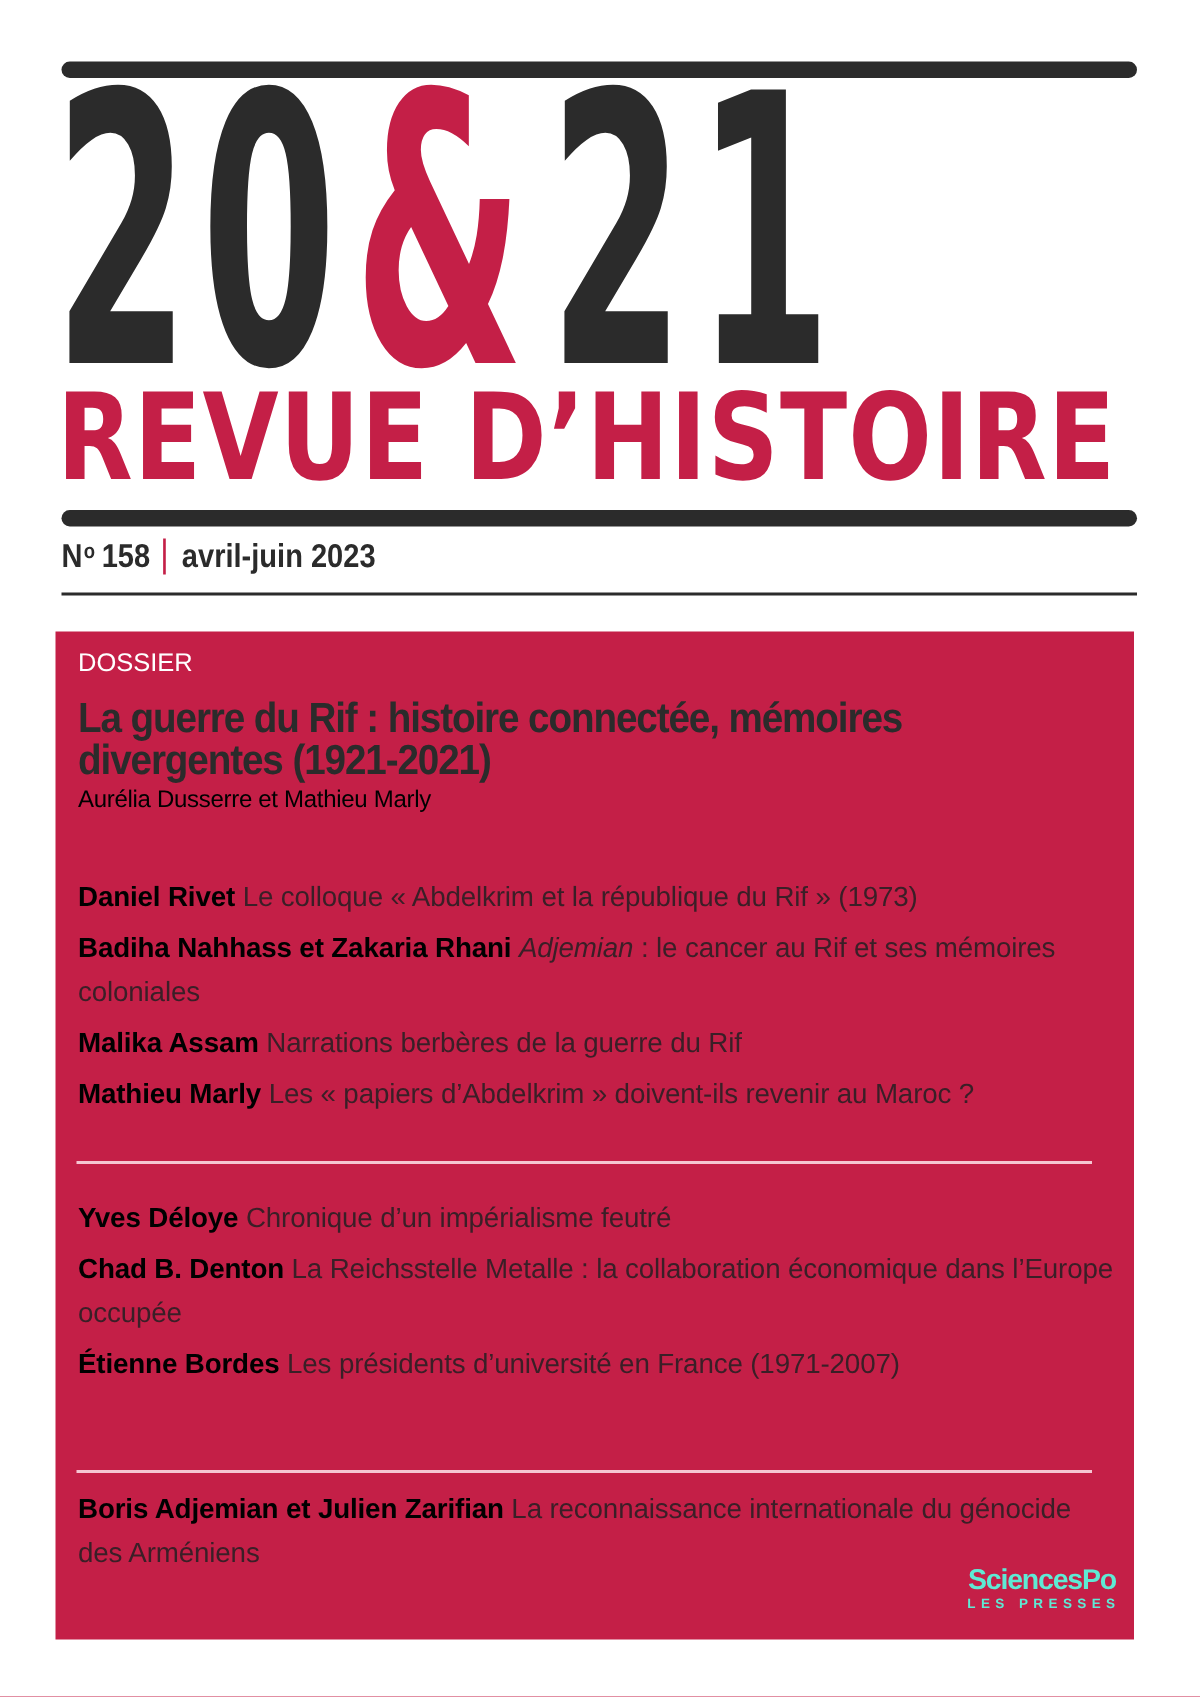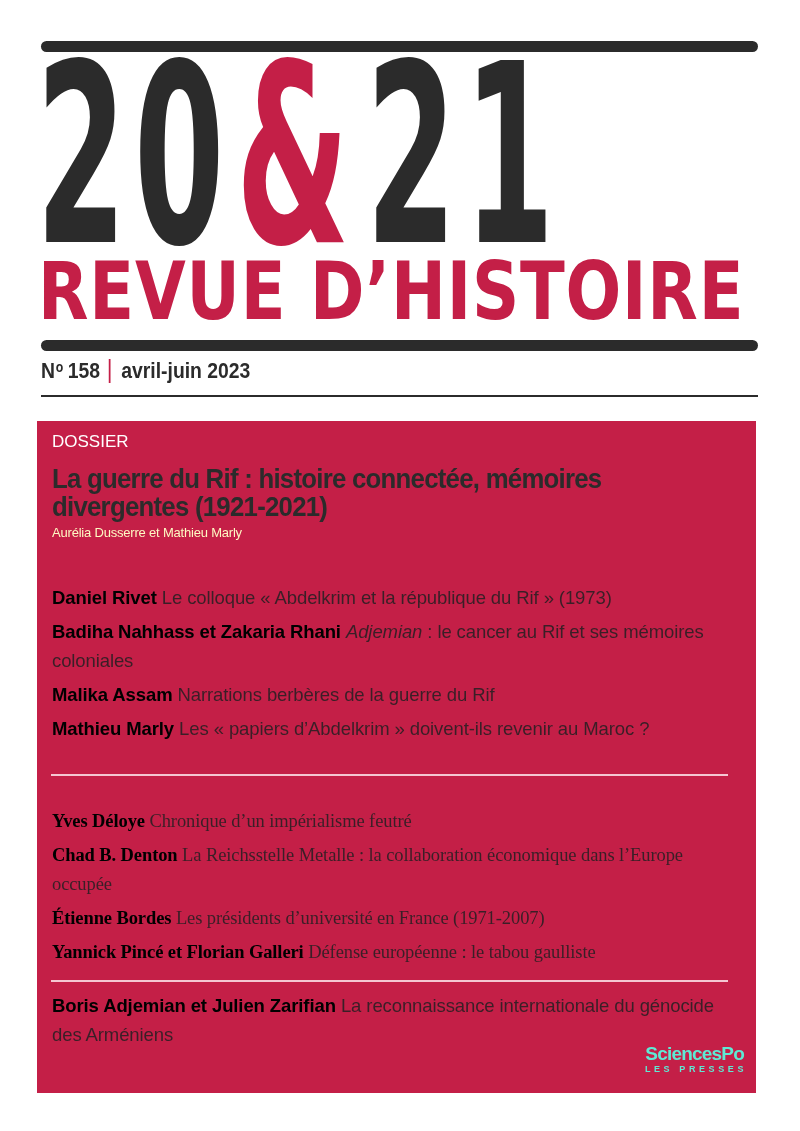--- a/index.html
+++ b/index.html
@@ -29,28 +29,28 @@
     transform: scaleX(0.82); transform-origin: left top; letter-spacing: 1px;
   }
 
   .issue-line { position: absolute; left: 41px; top: 358px; font-size: 22px; font-weight: bold; color: #2b2b2b; white-space: nowrap; display: flex; align-items: center; transform: scaleX(0.88); transform-origin: left center; }
   .issue-line .sup { font-size: 14px; vertical-align: super; margin-left: 1px; margin-right: 5px; position: relative; top: -4px; }
   .issue-line .sep { display: inline-block; width: 2px; height: 24px; background: #c41f47; margin: 0 12px 0 10px; }
 
   .red-box { position: absolute; left: 37px; top: 421px; width: 719px; height: 672px; background: #c41f47; }
   .dossier-label { position: absolute; left: 15px; top: 11px; color: #ffffff; font-weight: normal; font-size: 17px; }
   .dossier-title { position: absolute; left: 15px; top: 44px; font-weight: bold; font-size: 28px; line-height: 28px; color: #2b2b2b; width: 700px; letter-spacing: -0.8px; transform: scaleX(0.92); transform-origin: left top; }
-  .dossier-authors { position: absolute; left: 15px; top: 104px; font-size: 13px; color: #fef9c3; letter-spacing: -0.2px; }
+  .dossier-authors { position: absolute; left: 15px; top: 104px; font-size: 16px; color: #000000; letter-spacing: -0.2px; }
 
   .articles { position: absolute; left: 15px; width: 690px; }
   .article { font-size: 18.5px; line-height: 29px; color: #3a1f27; margin: 0; letter-spacing: -0.1px; }
   .article .author { font-weight: bold; color: #000000; }
   .article .lead-italic { font-style: italic; }
   .group1 { top: 162px; }
-  .group2 { top: 386px; font-family: Liberation Serif, serif; }
+  .group2 { top: 376px; }
   .group3 { top: 570px; }
   .sep-line { position: absolute; left: 14px; width: 677px; height: 2px; background: #f5c6d2; }
   .sep1 { top: 353px; }
   .sep2 { top: 559px; }
   .article + .article { margin-top: 5px; }
 
   .publisher { position: absolute; right: 12px; bottom: 18px; text-align: right; color: #5eead4; }
   .publisher .name { font-weight: bold; font-size: 19px; letter-spacing: -0.8px; line-height: 20px; }
   .publisher .sub { font-size: 9px; letter-spacing: 3.6px; font-weight: bold; line-height: 11px; margin-right: -3px; padding-left: 34px; }
 </style>
@@ -92,21 +92,20 @@
     <p class="article"><span class="author">Malika Assam</span> <span>Narrations berbères de la guerre du Rif</span></p>
     <p class="article"><span class="author">Mathieu Marly</span> <span>Les « papiers d’Abdelkrim » doivent-ils revenir au Maroc ?</span></p>
   </div>
 
   <div class="sep-line sep1"></div>
 
   <div class="articles group2">
     <p class="article"><span class="author">Yves Déloye</span> <span>Chronique d’un impérialisme feutré</span></p>
     <p class="article"><span class="author">Chad B. Denton</span> <span>La Reichsstelle Metalle : la collaboration économique dans l’Europe occupée</span></p>
     <p class="article"><span class="author">Étienne Bordes</span> <span>Les présidents d’université en France (1971-2007)</span></p>
-    <p class="article"><span class="author">Yannick Pincé et Florian Galleri</span> <span>Défense européenne : le tabou gaulliste</span></p>
   </div>
 
   <div class="sep-line sep2"></div>
 
   <div class="articles group3">
     <p class="article"><span class="author">Boris Adjemian et Julien Zarifian</span> <span>La reconnaissance internationale du génocide des Arméniens</span></p>
   </div>
 
   <div class="publisher">
     <div class="name">SciencesPo</div>

